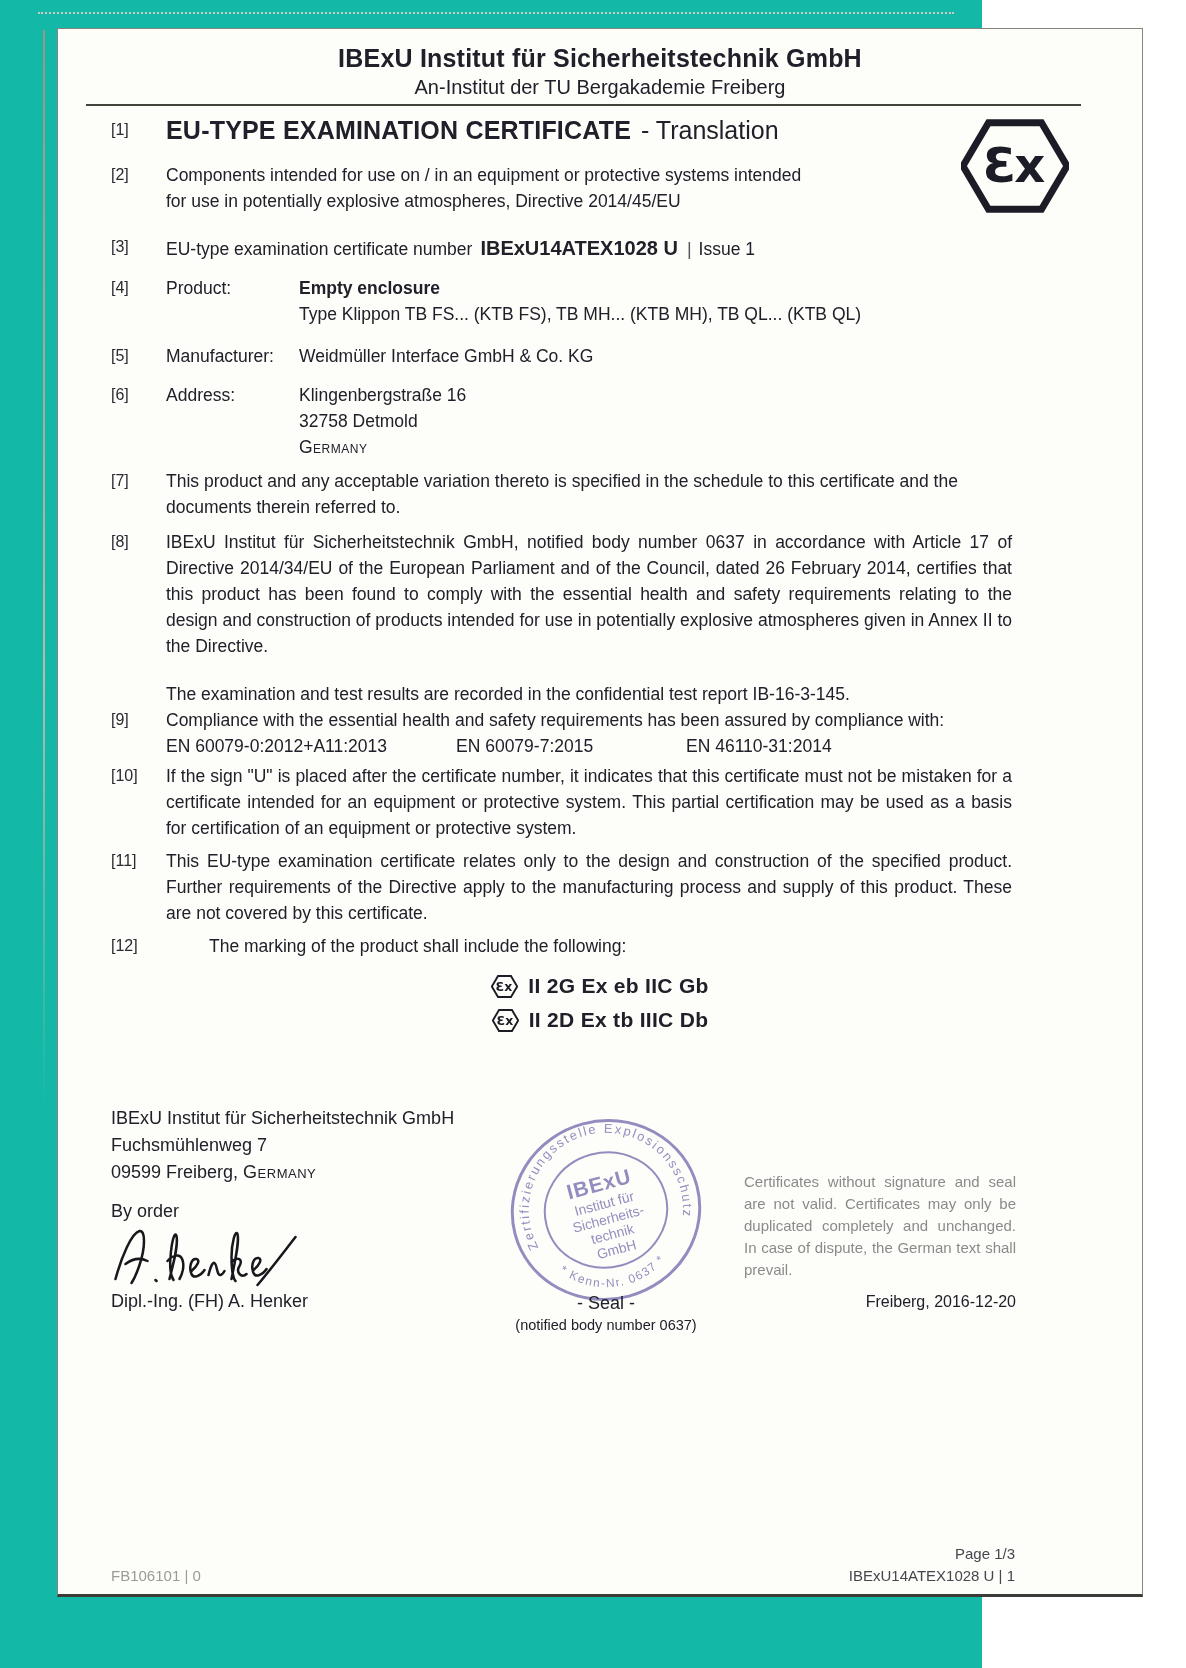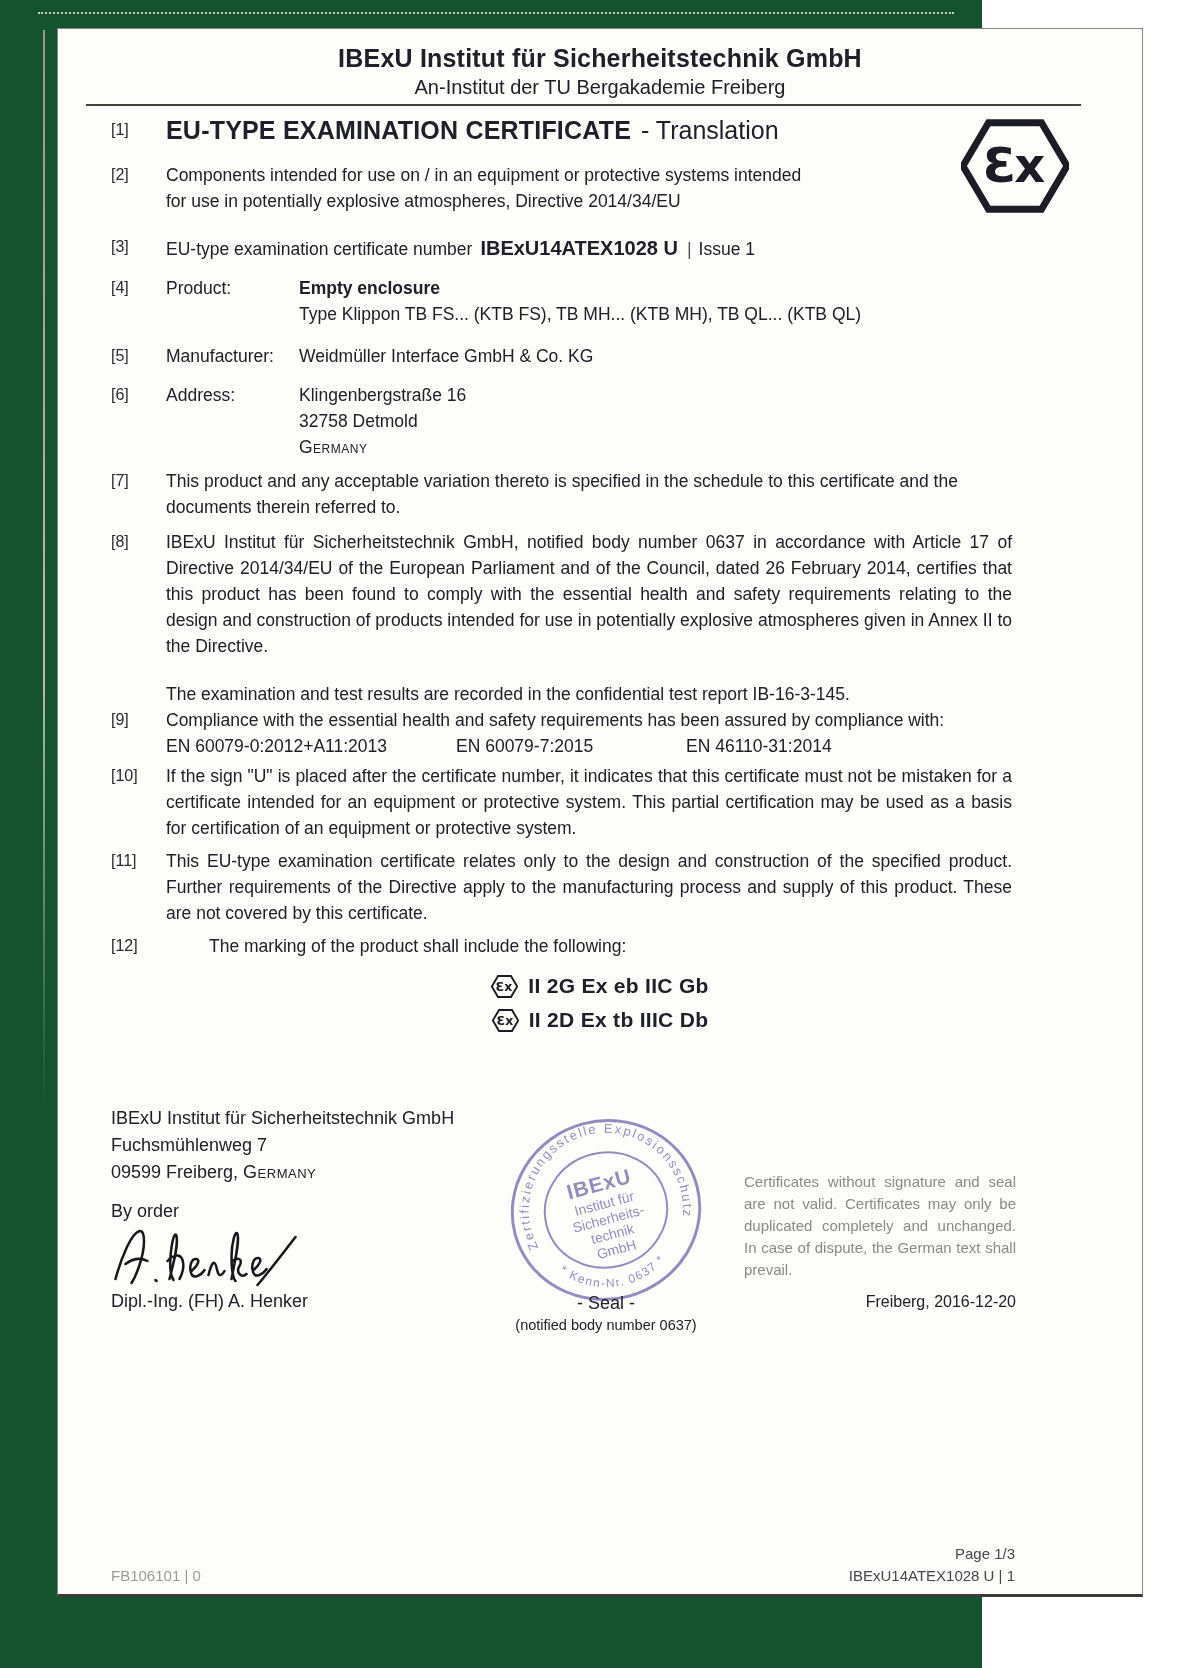--- a/index.html
+++ b/index.html
@@ -1,18 +1,18 @@
 <!DOCTYPE html>
 <html><head>
 <meta charset="utf-8">
 <style>
   * { margin:0; padding:0; box-sizing:border-box; }
   html,body { width:1186px; height:1668px; background:#ffffff; overflow:hidden;
     font-family:"Liberation Sans","DejaVu Sans",sans-serif; }
-  .canvas { position:relative; width:982px; height:1668px; background:#14532d; }
+  .canvas { position:relative; width:982px; height:1668px; background:#14b8a6; }
 
   .scan-top { position:absolute; top:12px; left:38px; right:28px;
     border-top:2px dotted #cccbc4; }
   .scan-left { position:absolute; left:43px; top:30px; width:2px; height:1080px;
     background:linear-gradient(#96968f, #b9b9b2 60%, transparent); }
 
   .page { position:absolute; left:57px; top:28px; width:1086px; height:1569px;
     background:#fdfdfa; border:1px solid #85857c; border-bottom:3px solid #3c3c36;
     color:#20202a; overflow:hidden; }
 
@@ -109,21 +109,21 @@
 
       <div class="item item-1">
         <div class="num">[1]</div>
         <div class="txt title-line">
           <span class="t-bold">EU-TYPE EXAMINATION CERTIFICATE</span><span class="t-suffix">- Translation</span>
         </div>
       </div>
 
       <div class="item item-2">
         <div class="num">[2]</div>
-        <div class="txt">Components intended for use on / in an equipment or protective systems intended for use in potentially explosive atmospheres, Directive 2014/34/EU</div>
+        <div class="txt">Components intended for use on / in an equipment or protective systems intended for use in potentially explosive atmospheres, Directive 2014/45/EU</div>
       </div>
 
       <div class="item item-3">
         <div class="num">[3]</div>
         <div class="txt">
           <span>EU-type examination certificate number</span><span class="cert-number">IBExU14ATEX1028 U</span><span class="cert-sep">|</span><span>Issue 1</span>
         </div>
       </div>
 
       <div class="item item-4">

